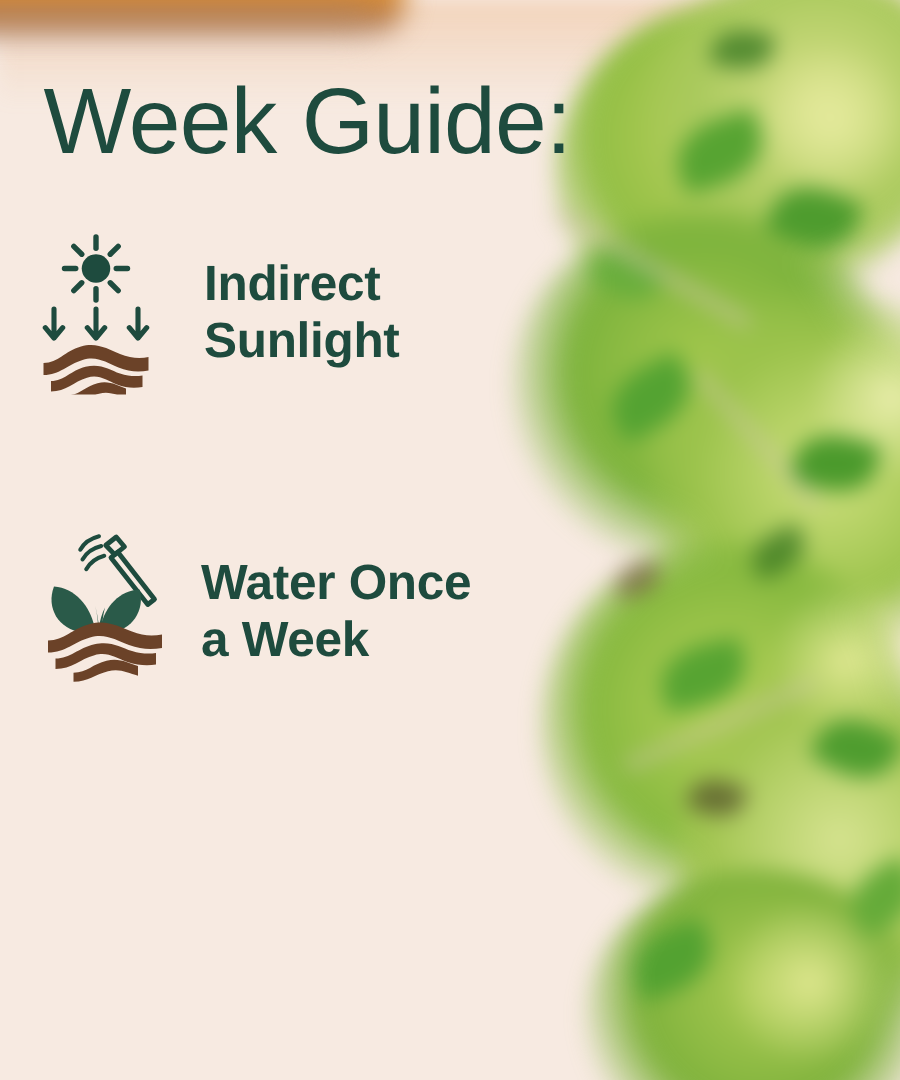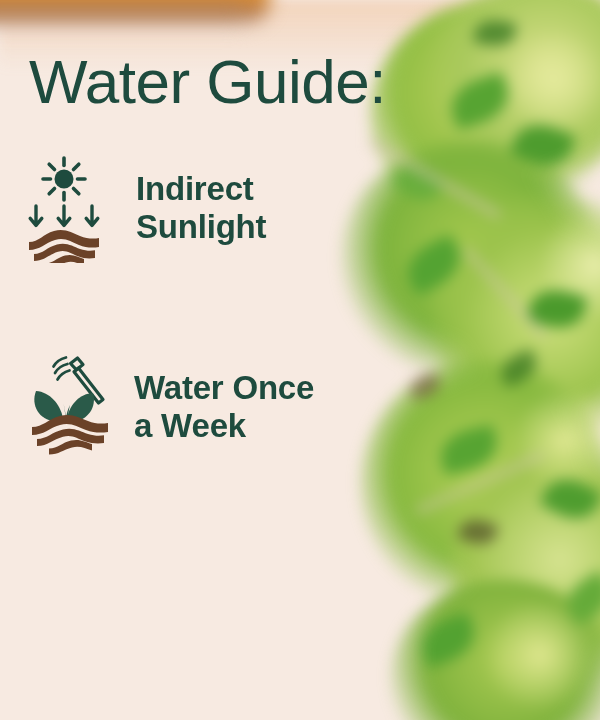--- a/index.html
+++ b/index.html
@@ -174,21 +174,21 @@
       <div class="leaf-shape" style="left:110px; top:415px; width:30px; height:22px; background:#6b4a3a; transform:rotate(-12deg); opacity:.55;"></div>
 
       <div class="stem" style="left:60px;  top:215px; width:150px; height:7px; transform:rotate(30deg);"></div>
       <div class="stem" style="left:110px; top:520px; width:140px; height:6px; transform:rotate(-24deg);"></div>
       <div class="stem" style="left:145px; top:330px; width:120px; height:6px; transform:rotate(48deg);"></div>
     </div>
   </div>
 
   <div class="content">
 
-    <div class="title">Water Guide:</div>
+    <div class="title">Week Guide:</div>
 
     <div class="care-row row-sun">
       <div class="icon-wrap">
         <svg viewBox="0 0 76 110" width="76" height="110" aria-hidden="true">
 
           <g fill="none" stroke="#1E4B3E" stroke-width="3.6" stroke-linecap="round">
             <circle cx="38" cy="26" r="9.5" fill="#1E4B3E" stroke="none"></circle>
             <line x1="38" y1="5" x2="38" y2="12.5"></line>
             <line x1="38" y1="39.5" x2="38" y2="47"></line>
             <line x1="17" y1="26" x2="24.5" y2="26"></line>

